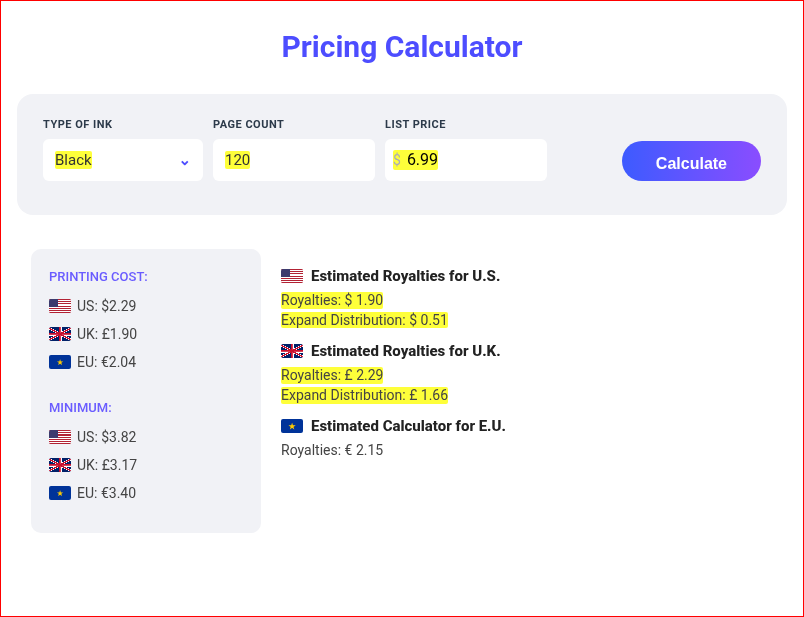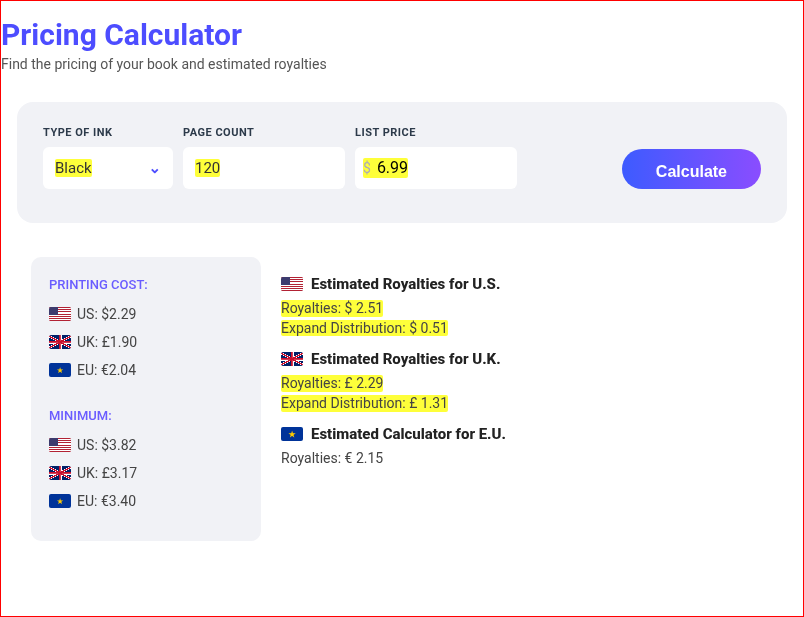--- a/index.html
+++ b/index.html
@@ -5,21 +5,21 @@
   * { box-sizing: border-box; margin: 0; padding: 0; }
   body {
     font-family: -apple-system, BlinkMacSystemFont, "Segoe UI", Roboto, sans-serif;
     background: #fff;
     width: 804px;
     height: 617px;
     position: relative;
     border: 1px solid #ff0000;
     overflow: hidden;
   }
-  .header { padding-top: 16px; }
+  .header { text-align: center; padding-top: 28px; }
   .title { color: #4d4dff; font-size: 30px; font-weight: 700; }
   .subtitle { color: #555; font-size: 14px; margin-top: 4px; }
 
   .form-card {
     background: #f1f2f6;
     border-radius: 16px;
     margin: 30px 16px 0 16px;
     padding: 24px 26px 34px 26px;
     display: flex;
     align-items: flex-end;
@@ -28,21 +28,21 @@
   .field { display: flex; flex-direction: column; }
   .field-label {
     font-size: 11px; font-weight: 700; color: #2c3a4a;
     letter-spacing: .5px; margin-bottom: 8px;
   }
   .select, .textin {
     background: #fff; border: none; border-radius: 6px;
     height: 42px; padding: 0 12px; font-size: 15px; color: #333; outline: none;
     display: flex; align-items: center;
   }
-  .select { width: 130px; justify-content: space-between; cursor: pointer; }
+  .select { width: 160px; justify-content: space-between; cursor: pointer; }
   .textin { width: 162px; }
   .price-wrap {
     background: #fff; border-radius: 6px; height: 42px; display: flex;
     align-items: center; width: 162px; padding-left: 8px;
   }
   .price-wrap .cur { color: #aab; font-size: 14px; margin-right: 6px; }
   .chev { color: #4d4dff; font-weight: 700; }
   .calc-btn {
     margin-left: auto;
     background: linear-gradient(90deg,#3d5bff,#8a4dff);
@@ -89,21 +89,20 @@
       linear-gradient(-27deg, transparent 47%, #c8102e 47% 53%, transparent 53%),
       linear-gradient(#c8102e,#c8102e) center/100% 1.8px no-repeat,
       linear-gradient(#c8102e,#c8102e) center/1.8px 100% no-repeat;}
   .flag-eu { background:#003399; display:flex;align-items:center;justify-content:center; color:#ffcc00; font-size:8px;}
 </style>
 </head>
 <body>
 
 <div class="header">
   <div class="title">Pricing Calculator</div>
-  <div class="subtitle">Find the pricing of your book and estimated royalties</div>
 </div>
 
 <div class="form-card">
   <div class="field">
     <div class="field-label">TYPE OF INK</div>
     <div class="select">
       <span class="hl">Black</span>
       <span class="chev">⌄</span>
     </div>
   </div>
@@ -153,31 +152,31 @@
       </div>
   </div>
 
   <div class="right-col">
 
     <div class="r-block">
       <div class="r-head">
           <span class="flag flag-us"></span>
           <span>Estimated Royalties for U.S.</span>
         </div>
-      <div class="r-line"><span class="hl">Royalties: $ 2.51</span></div>
+      <div class="r-line"><span class="hl">Royalties: $ 1.90</span></div>
       <div class="r-line"><span class="hl">Expand Distribution: $ 0.51</span></div>
     </div>
 
     <div class="r-block">
       <div class="r-head">
           <span class="flag flag-uk"></span>
           <span>Estimated Royalties for U.K.</span>
         </div>
       <div class="r-line"><span class="hl">Royalties: £ 2.29</span></div>
-      <div class="r-line"><span class="hl">Expand Distribution: £ 1.31</span></div>
+      <div class="r-line"><span class="hl">Expand Distribution: £ 1.66</span></div>
     </div>
 
     <div class="r-block">
       <div class="r-head">
           <span class="flag flag-eu">★</span>
           <span>Estimated Calculator for E.U.</span>
         </div>
       <div class="r-line">Royalties: € 2.15</div>
     </div>
   </div>

